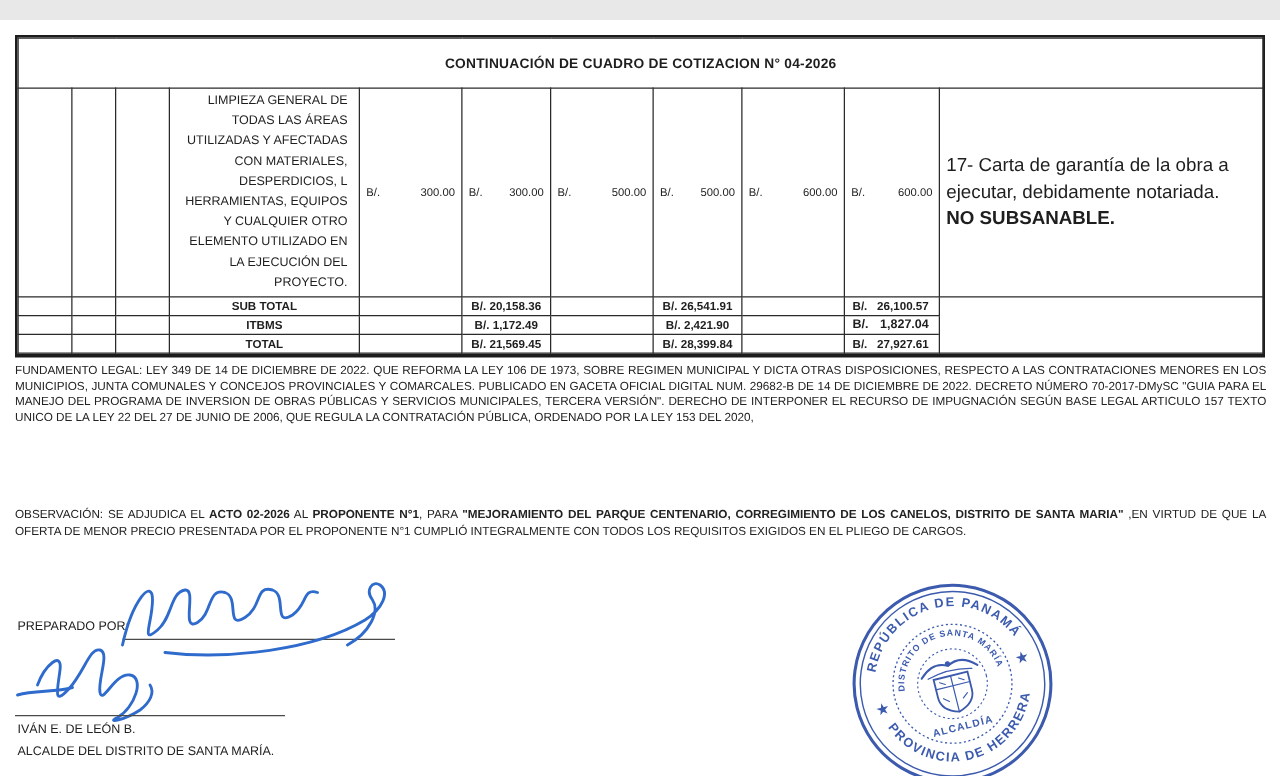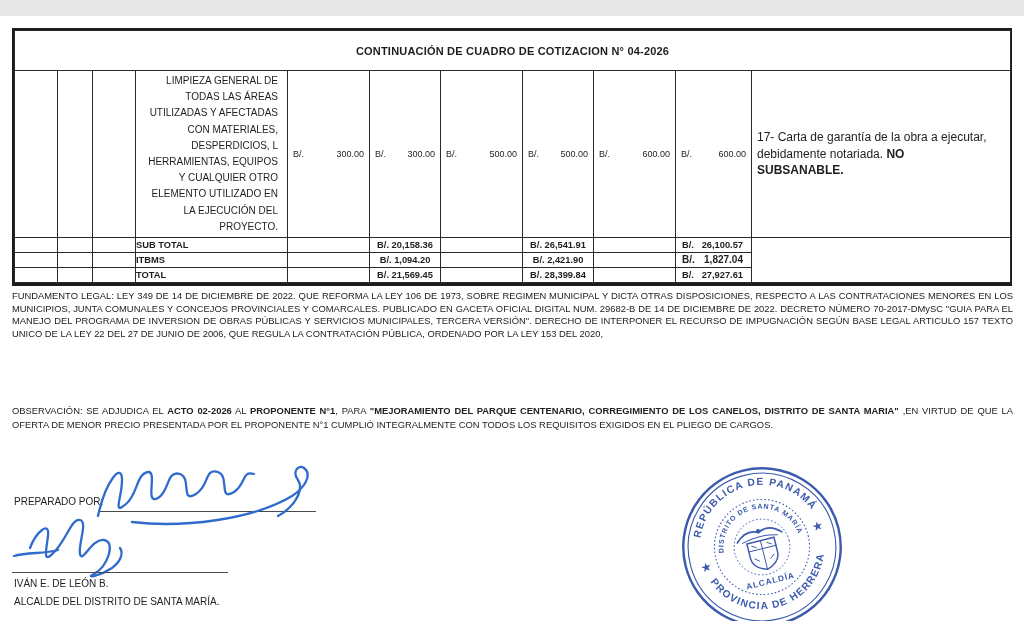--- a/index.html
+++ b/index.html
@@ -18,23 +18,23 @@
   table.cot { width:100%; border-collapse:collapse; table-layout:fixed; }
   table.cot td { border:1px solid #2a2a2a; overflow:hidden; }
   td.title-cell {
     height:40px; text-align:center; vertical-align:middle;
     font-weight:bold; font-size:11px; letter-spacing:.2px;
   }
   tr.item-row td { height:145px; vertical-align:middle; }
   .cell-center { text-align:center; font-weight:bold; font-size:9.5px;padding-left:44px; }
   td.desc-cell { font-size:10px; line-height:1.62; text-align:right; padding:2px 9px; }
   .price-flex { display:flex; justify-content:space-between; align-items:center; padding:0 5px; font-size:9px; }
-  td.note-cell { font-size:12px; line-height:1.4; padding:2px 23px 2px 5px; vertical-align:middle; }
+  td.note-cell { font-size:15px; line-height:1.4; padding:2px 23px 2px 5px; vertical-align:middle; }
   tr.sum-row td { height:15px; vertical-align:middle; }
-  .sum-label { font-weight:bold; font-size:9.3px; }
+  .sum-label { text-align:center; font-weight:bold; font-size:9.3px; }
   .sum-val { text-align:center; font-weight:bold; font-size:9.3px; }
   .sum-val-flex { display:flex; justify-content:space-between; align-items:center; padding:0 8px 0 6px; font-weight:bold; font-size:9.3px; }
   td.no-border { border-top:none; border-right:none; border-bottom:none; }
 
   
   .legal {
     position:absolute; left:12px; top:274px; width:1001px;
     font-size:9.4px; line-height:12.5px; text-align:justify; color:#222;
   }
   .observ {
@@ -144,21 +144,21 @@
               </div>
         </td>
         <td class="no-border" rowspan="3"></td>
       </tr>
       <tr class="sum-row">
         <td></td>
             <td></td>
             <td></td>
         <td class="sum-label">ITBMS</td>
         <td></td>
-        <td class="sum-val">B/. 1,094.20</td>
+        <td class="sum-val">B/. 1,172.49</td>
         <td></td>
         <td class="sum-val">B/. 2,421.90</td>
         <td></td>
         <td>
           <div class="sum-val-flex" style="font-size:10px">
                 <span>B/.</span>
                 <span>1,827.04</span>
               </div>
         </td>
       </tr>

